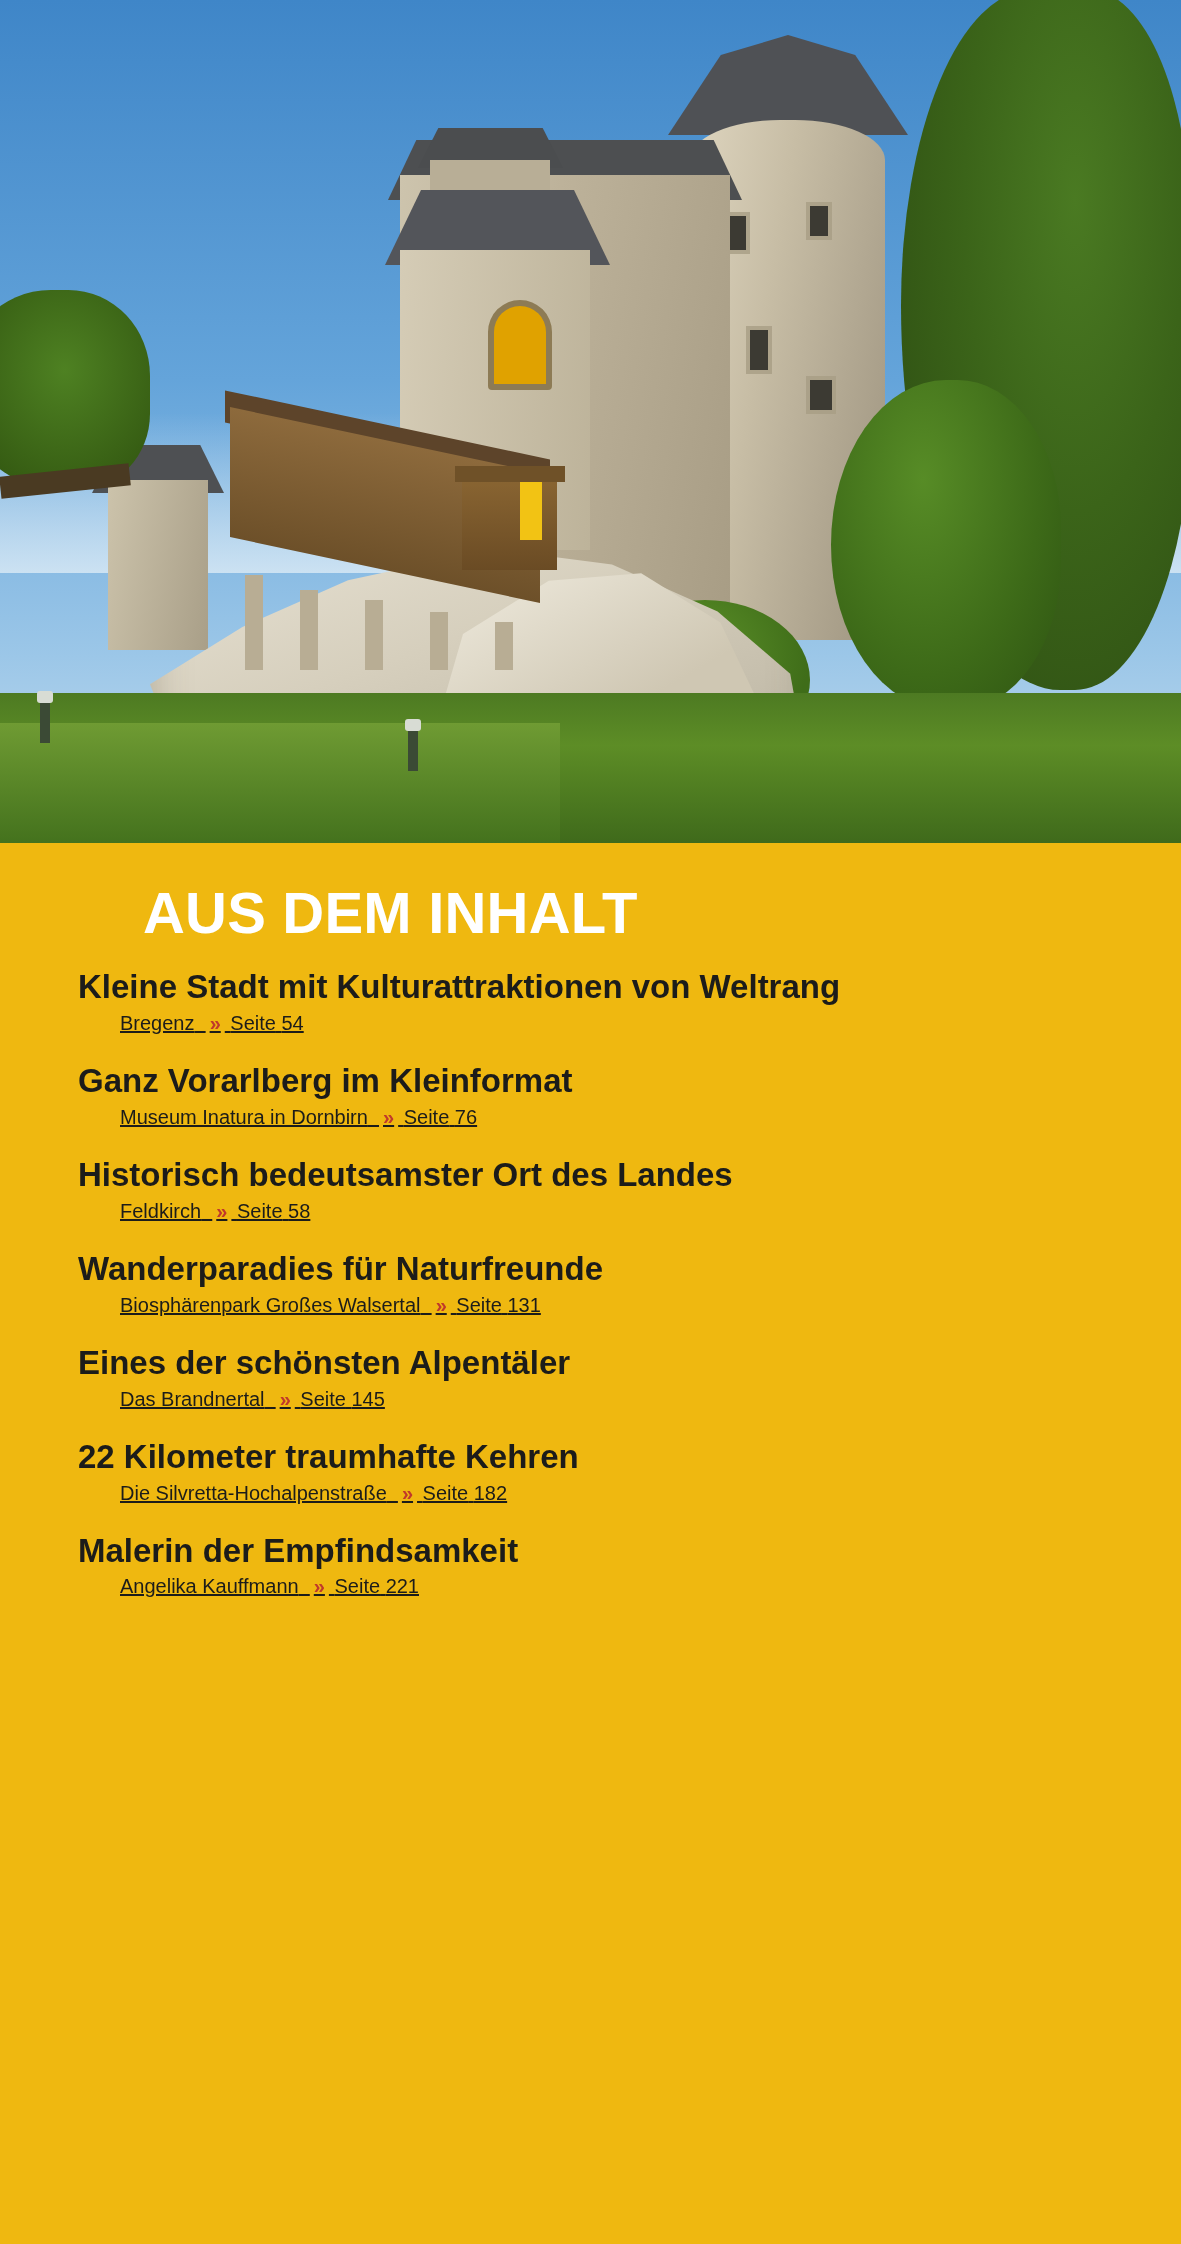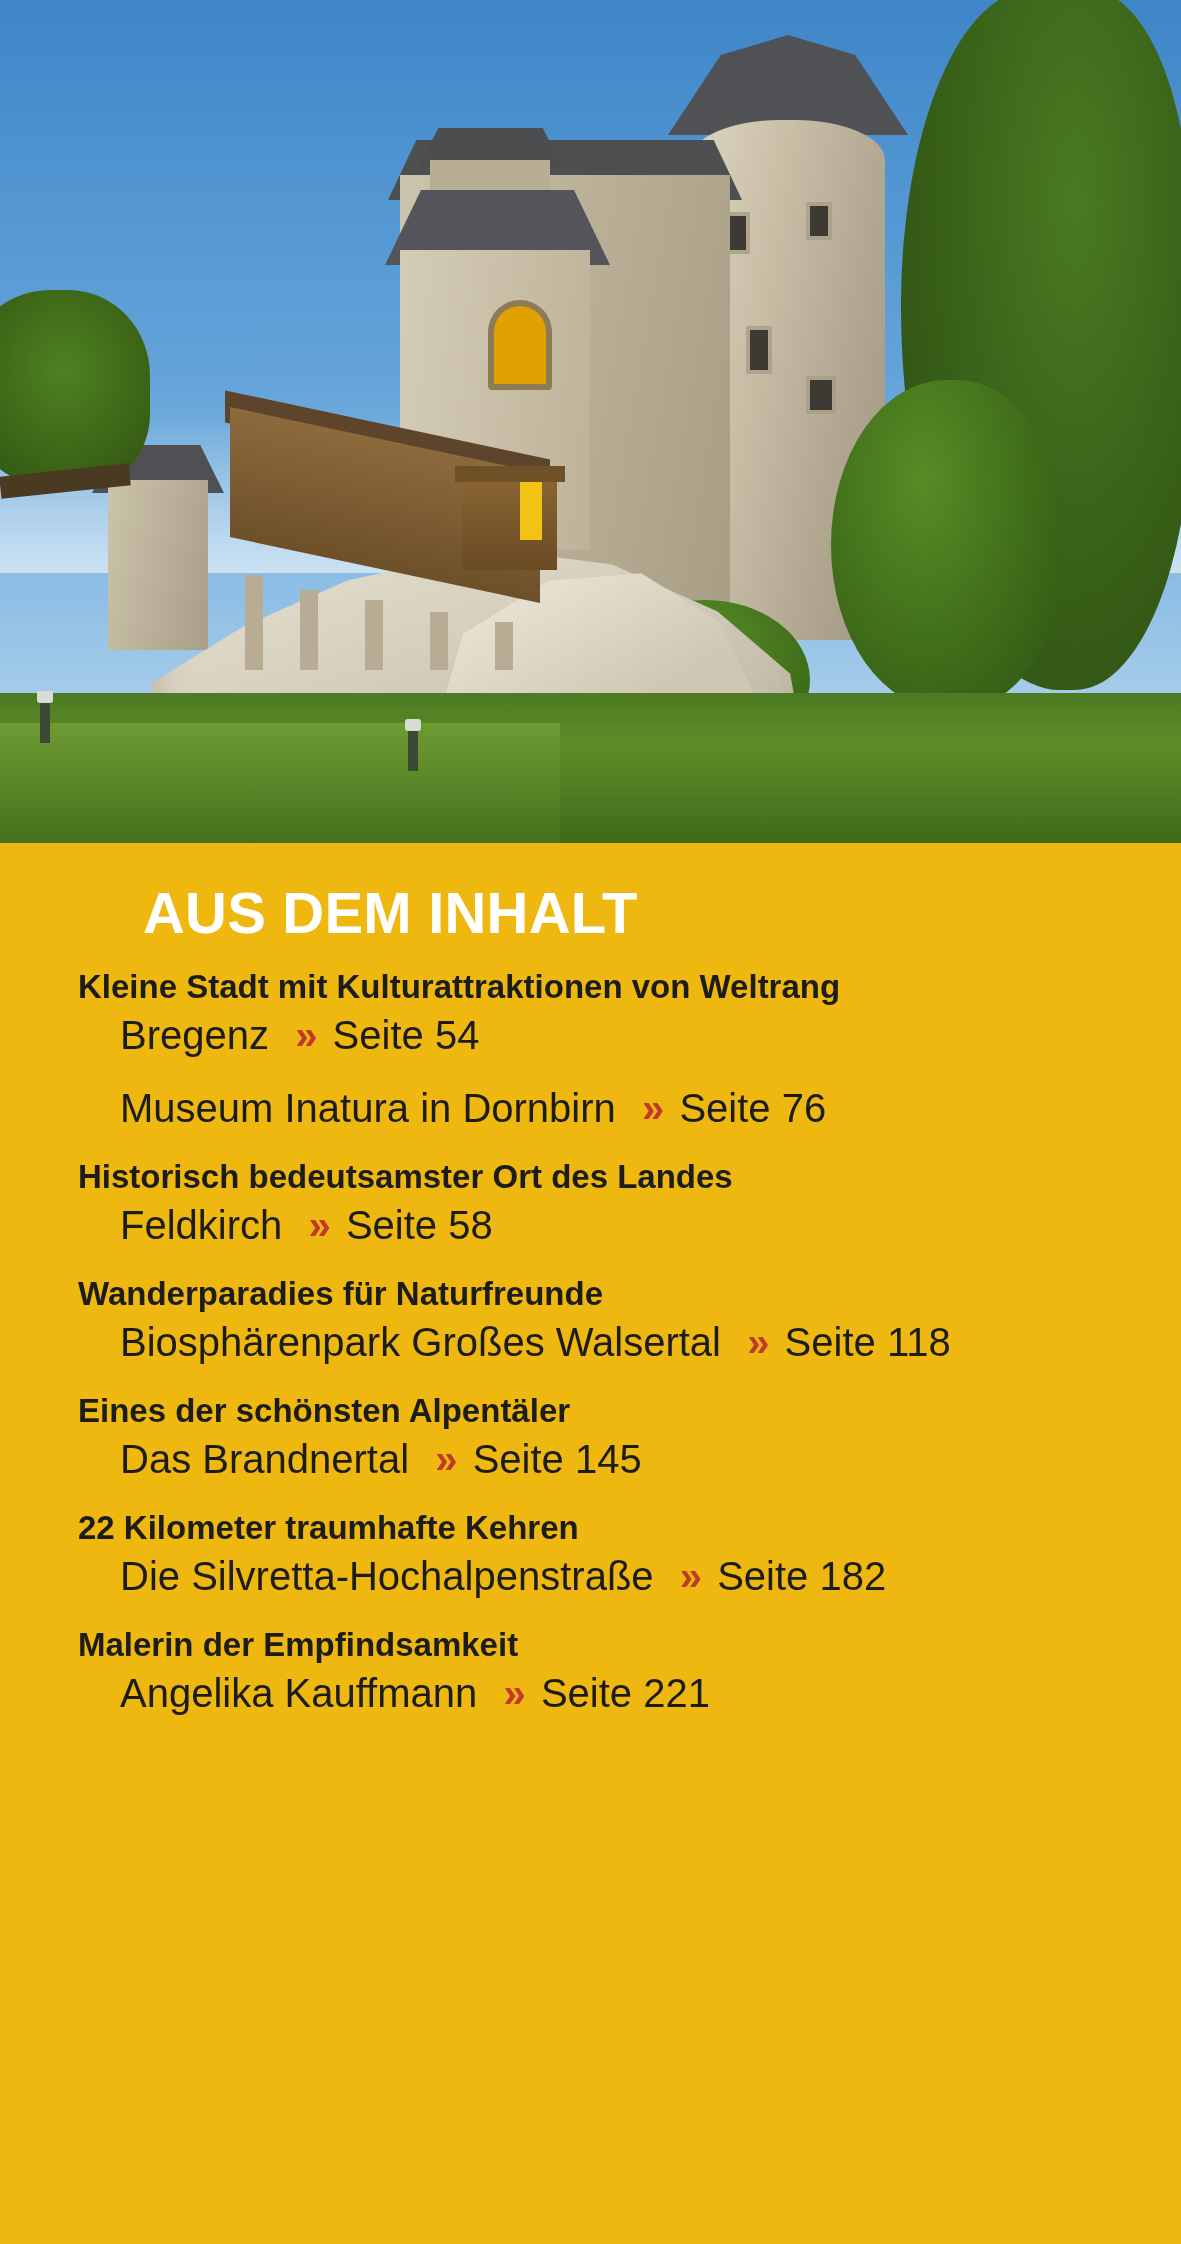--- a/index.html
+++ b/index.html
@@ -331,26 +331,27 @@
   .entry {
     margin-bottom: 27px;
   }
   .entry-title {
     font-size: 33px;
     font-weight: bold;
     color: #1c1c1a;
     line-height: 1.15;
   }
   .entry-sub {
-    font-size: 40px;
+    font-size: 20px;
     color: #1c1c1a;
     margin-left: 42px;
     margin-top: 6px;
     line-height: 1.15;
     white-space: nowrap;
+    text-decoration: underline;
   }
   .arrow {
     color: #c0392b;
     font-weight: bold;
     padding: 0 4px;
   }
   .page-label {
     color: #1c1c1a;
   }
 </style>
@@ -423,32 +424,33 @@
     <div class="heading">AUS DEM INHALT</div>
 
     <ul class="toc">
 
       <li class="entry">
         <div class="entry-title">Kleine Stadt mit Kulturattraktionen von Weltrang</div>
         <div class="entry-sub"><span>Bregenz</span>&nbsp;&nbsp;<span class="arrow">»</span>&nbsp;<span class="page-label">Seite</span>&nbsp;<span class="page-label">54</span></div>
       </li>
 
       <li class="entry">
+        <div class="entry-title">Ganz Vorarlberg im Kleinformat</div>
         <div class="entry-sub"><span>Museum Inatura in Dornbirn</span>&nbsp;&nbsp;<span class="arrow">»</span>&nbsp;<span class="page-label">Seite</span>&nbsp;<span class="page-label">76</span></div>
       </li>
 
       <li class="entry">
         <div class="entry-title">Historisch bedeutsamster Ort des Landes</div>
         <div class="entry-sub"><span>Feldkirch</span>&nbsp;&nbsp;<span class="arrow">»</span>&nbsp;<span class="page-label">Seite</span>&nbsp;<span class="page-label">58</span></div>
       </li>
 
 
       <li class="entry">
         <div class="entry-title">Wanderparadies für Naturfreunde</div>
-        <div class="entry-sub"><span>Biosphärenpark Großes Walsertal</span>&nbsp;&nbsp;<span class="arrow">»</span>&nbsp;<span class="page-label">Seite</span>&nbsp;<span class="page-label">118</span></div>
+        <div class="entry-sub"><span>Biosphärenpark Großes Walsertal</span>&nbsp;&nbsp;<span class="arrow">»</span>&nbsp;<span class="page-label">Seite</span>&nbsp;<span class="page-label">131</span></div>
       </li>
 
       <li class="entry">
         <div class="entry-title">Eines der schönsten Alpentäler</div>
         <div class="entry-sub"><span>Das Brandnertal</span>&nbsp;&nbsp;<span class="arrow">»</span>&nbsp;<span class="page-label">Seite</span>&nbsp;<span class="page-label">145</span></div>
       </li>
 
       <li class="entry">
         <div class="entry-title">22 Kilometer traumhafte Kehren</div>
         <div class="entry-sub"><span>Die Silvretta-Hochalpenstraße</span>&nbsp;&nbsp;<span class="arrow">»</span>&nbsp;<span class="page-label">Seite</span>&nbsp;<span class="page-label">182</span></div>

